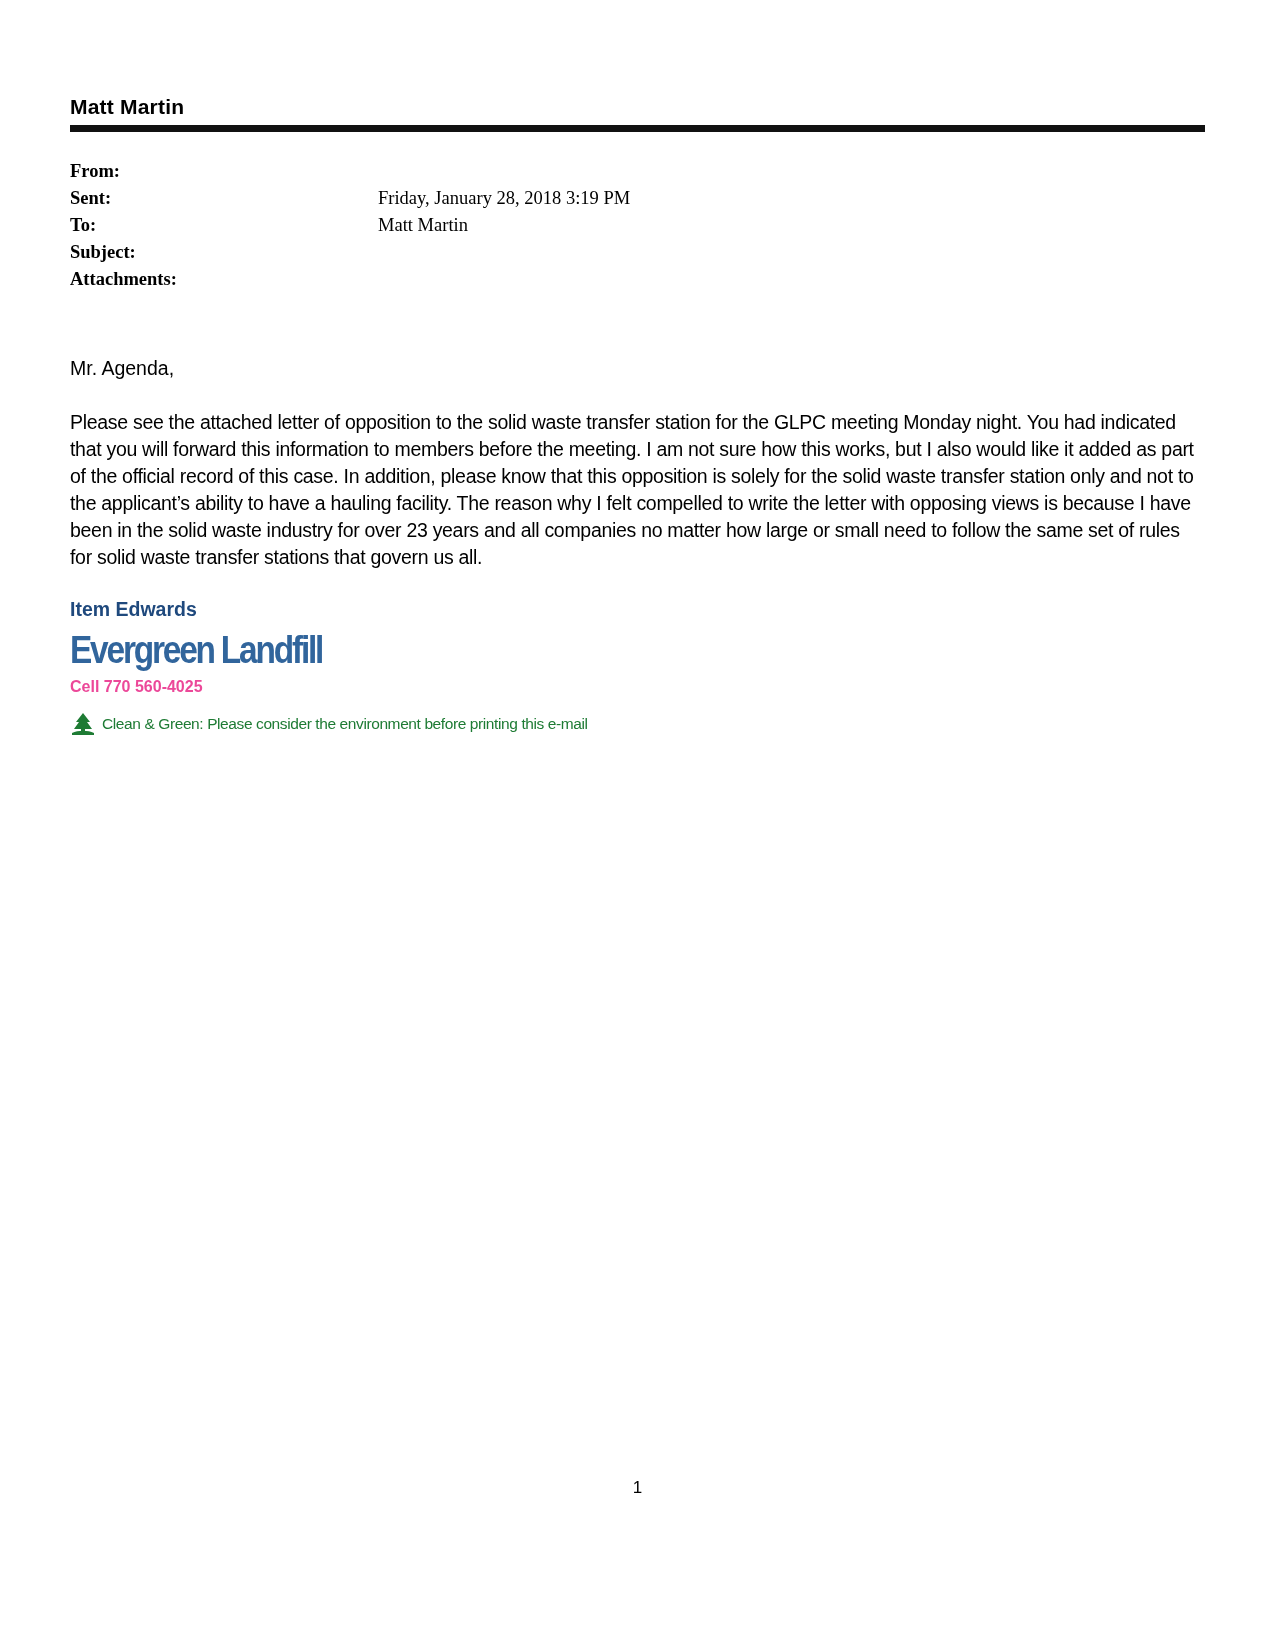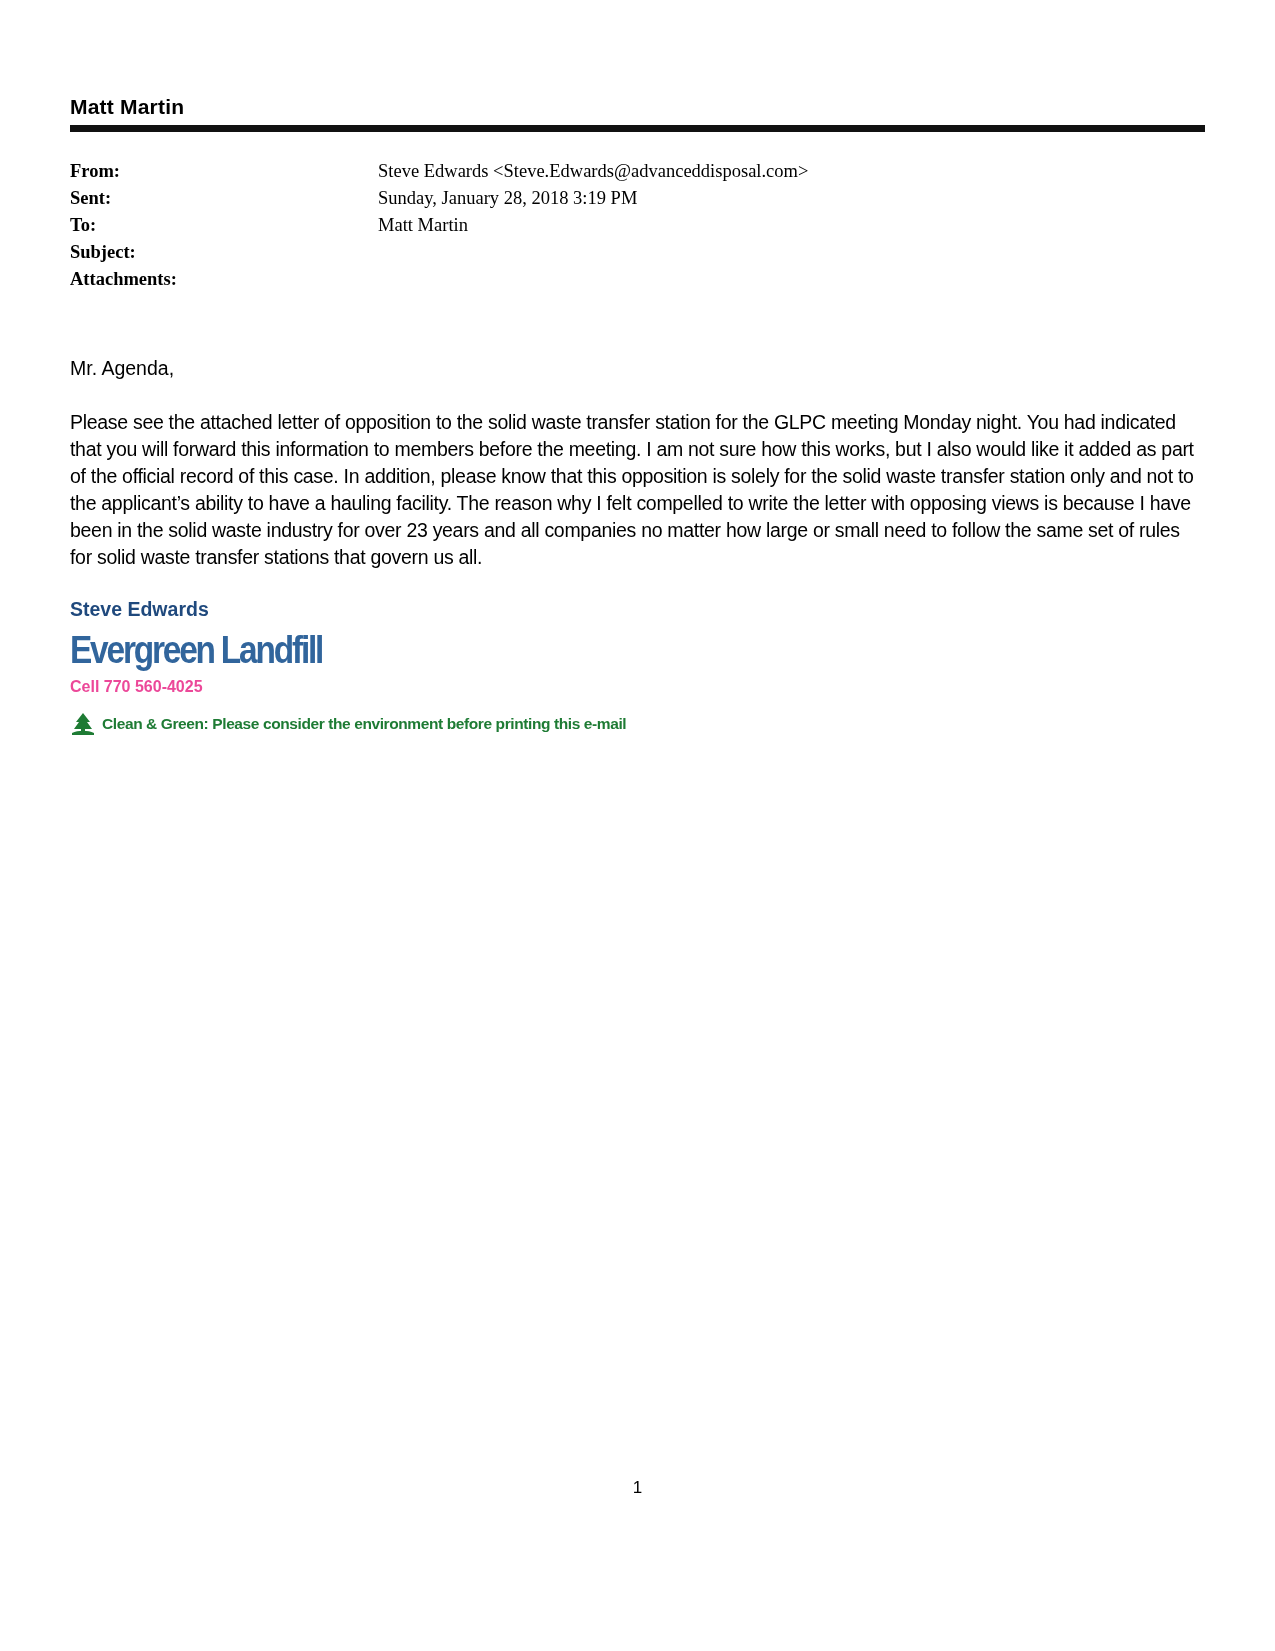--- a/index.html
+++ b/index.html
@@ -84,21 +84,21 @@
     font-size: 16px;
     color: #ec4899;
     margin-bottom: 16px;
   }
   .eco-line {
     display: flex;
     align-items: center;
     gap: 6px;
   }
   .eco-text {
-    font-weight: bold;
+    font-weight: normal;
     font-size: 15.5px;
     color: #1E7B34;
     letter-spacing: -0.4px;
   }
   .tree-icon-wrap {
     width: 26px;
     height: 24px;
     display: inline-flex;
     align-items: flex-end;
   }
@@ -117,45 +117,44 @@
 
 <div class="page">
   <div class="content">
 
     <div class="recipient-name">Matt Martin</div>
     <div class="header-rule"></div>
 
     <div class="meta-table">
       <div class="meta-row">
         <span class="meta-label">From:</span>
-        <span class="meta-value">Steve Edwards &lt;Steve.Edwards@advanceddisposal.com&gt;</span>
       </div>
       <div class="meta-row">
         <span class="meta-label">Sent:</span>
-        <span class="meta-value">Sunday, January 28, 2018 3:19 PM</span>
+        <span class="meta-value">Friday, January 28, 2018 3:19 PM</span>
       </div>
       <div class="meta-row">
         <span class="meta-label">To:</span>
         <span class="meta-value">Matt Martin</span>
       </div>
       <div class="meta-row">
         <span class="meta-label">Subject:</span>
       </div>
       <div class="meta-row">
         <span class="meta-label">Attachments:</span>
       </div>
     </div>
 
     <div class="body-block">
       <div class="greeting">Mr. Agenda,</div>
       <div class="paragraph">Please see the attached letter of opposition to the solid waste transfer station for the GLPC meeting Monday night.  You had indicated that you will forward this information to members before the meeting.  I am not sure how this works, but I also would like it added as part of the official record of this case.  In addition, please know that this opposition is solely for the solid waste transfer station only and not to the applicant’s ability to have a hauling facility.  The reason why I felt compelled to write the letter with opposing views is because I have been in the solid waste industry for over 23 years and all companies no matter how large or small need to follow the same set of rules for solid waste transfer stations that govern us all.</div>
     </div>
 
     <div class="signature">
-      <div class="sig-name">Steve Edwards</div>
+      <div class="sig-name">Item Edwards</div>
       <div class="sig-company">Evergreen Landfill</div>
       <div class="sig-cell">Cell 770 560-4025</div>
       <div class="eco-line">
         <span class="tree-icon-wrap">
           <svg width="26" height="24" viewBox="0 0 26 24" aria-hidden="true">
             <path d="M13 1 L6 10 H9 L4 17 H11 L11 21 H15 L15 17 H22 L17 10 H20 Z" fill="#1E7B34"></path>
             <path d="M2 21 C8 18, 18 18, 24 21 L24 23 L2 23 Z" fill="#1E7B34"></path>
           </svg>
         </span>
         <span class="eco-text">Clean &amp; Green: Please consider the environment before printing this e-mail</span>

